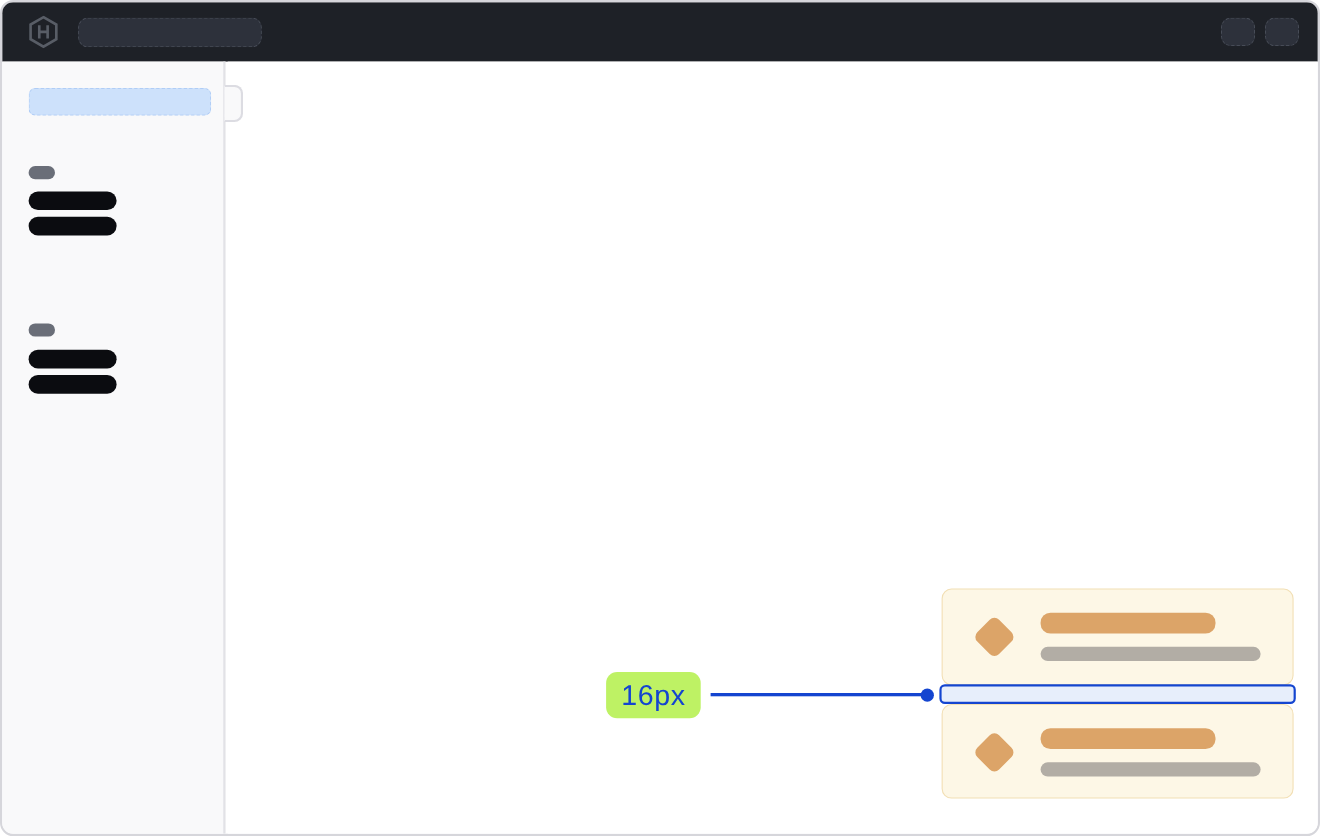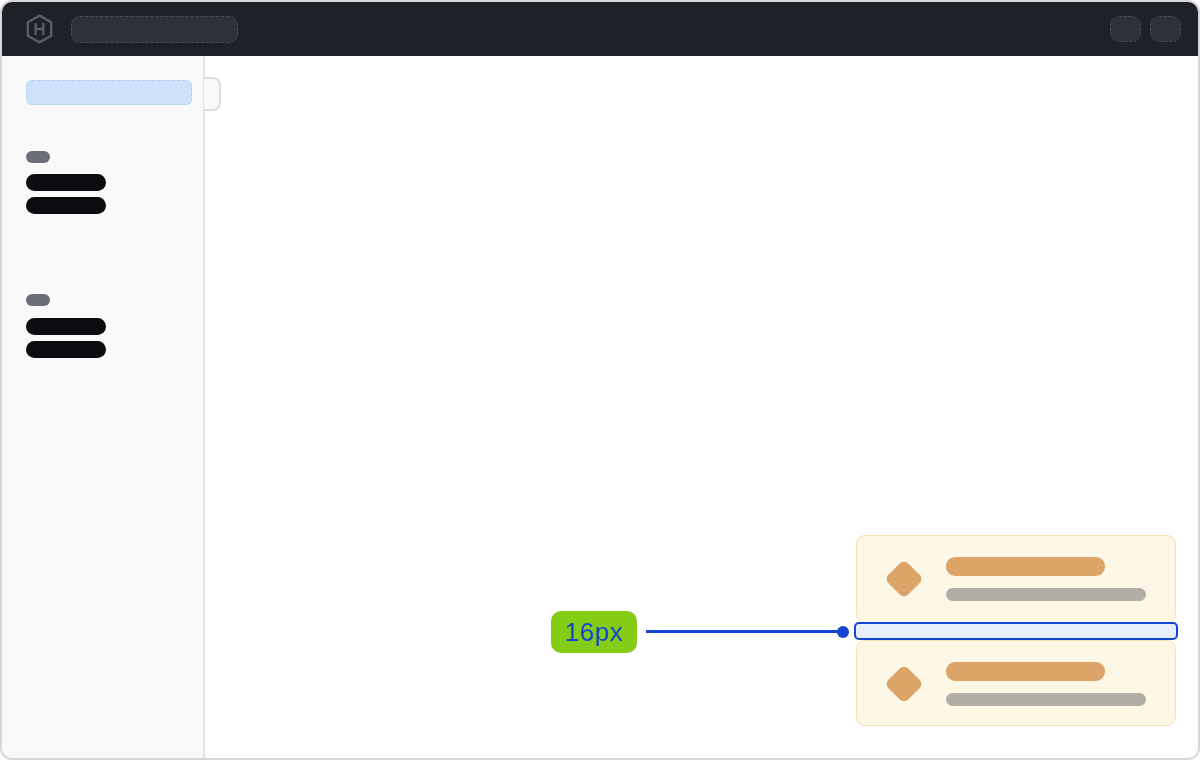--- a/index.html
+++ b/index.html
@@ -114,21 +114,21 @@
     width: 324px; height: 18px;
     background: #e7eefb;
     border: 2.5px solid #1445d0;
     border-radius: 5px;
     z-index: 2;
   }
 
   .annotation-pill {
     position: absolute; left: 344px; top: 555px;  
     width: 86px; height: 42px;
-    background: #84cc16;
+    background: #bef264;
     border-radius: 10px;
     color: #1445d0;
     font-size: 26px;
     font-weight: 500;
     letter-spacing: 0.5px;
     display: flex; align-items: center; justify-content: center;
   }
   .annotation-line {
     position: absolute; left: 439px; top: 574px;  
     width: 196px; height: 3px;

